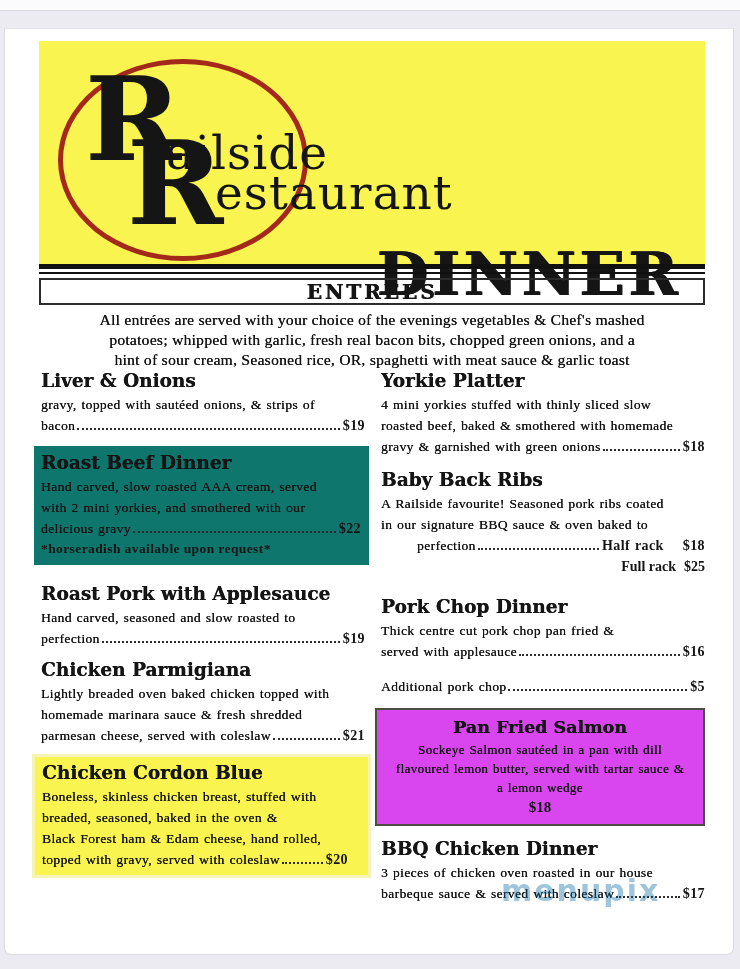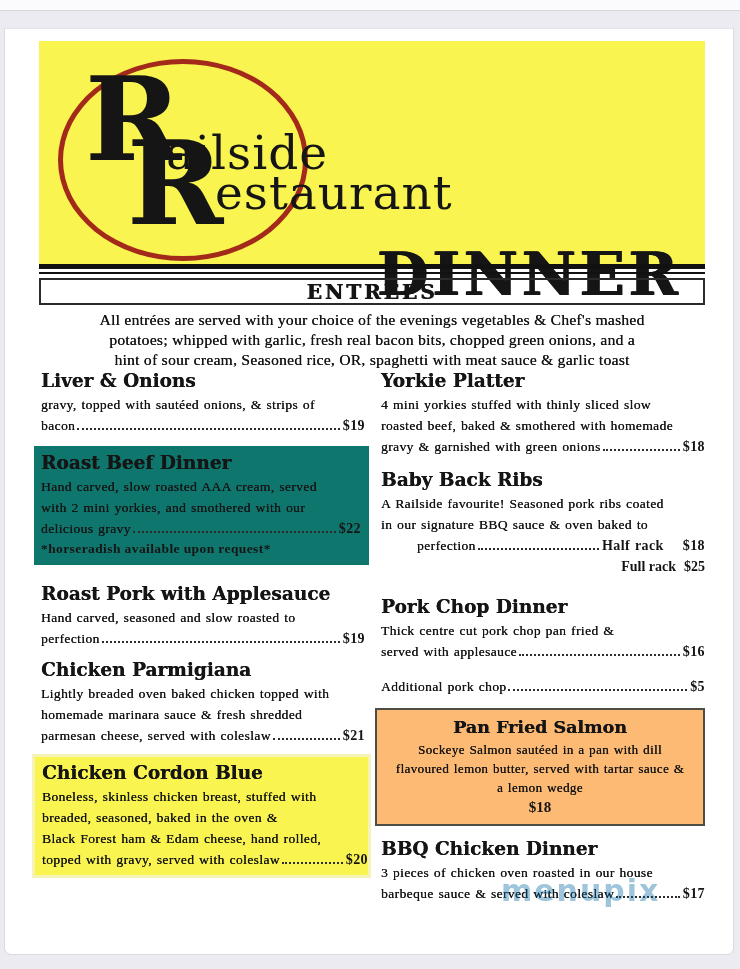--- a/index.html
+++ b/index.html
@@ -55,21 +55,21 @@
   .price-row .tail{white-space:nowrap;text-shadow:0.2px 0 0 currentColor;}
   .price-row .dots{flex:1;border-bottom:2px dotted #2c2c2c;margin:0 3px 4px 2px;min-width:12px;}
   .price-row .price{font-weight:bold;font-size:14px;white-space:nowrap;}
   .price-row .opt-label{font-weight:bold;font-size:14px;white-space:nowrap;margin-right:19px;}
   .opt-row2{text-align:right;font-weight:bold;font-size:14px;line-height:21px;}
   .opt-row2 .price{margin-left:8px;}
   .note{font-weight:bold;font-size:13.5px;line-height:20px;letter-spacing:0.4px;}
   .indent{padding-left:36px;}
   
   .hl{padding:5px 8px 6px 7px;margin:0 -4px 9px -7px;}
-  .hl-outline{padding:4px 0 5px 7px;margin:0 -6px 9px -9px;border:3px solid;}
+  .hl-outline{padding:4px 20px 5px 7px;margin:0 -6px 9px -9px;border:3px solid;}
   .boxed{border:2px solid #4D4C45;padding:6px 10px 7px;margin:0 0 11px -6px;text-align:center;}
   .boxed .item-name{font-size:17.5px;margin-bottom:1px;}
   .boxed .desc{font-size:13px;line-height:19px;}
   .boxed .box-price{font-weight:bold;font-size:15px;line-height:20px;}
   
   .footer-band{position:absolute;left:34px;top:830px;width:666px;height:64px;text-align:center;box-sizing:border-box;padding-top:3px;}
   .footer-band .item-name{margin-bottom:0;line-height:24px;}
   .footer-band .desc{font-size:14.5px;line-height:20px;}
   .footer-band .box-price{font-weight:bold;font-size:14.5px;line-height:18px;}
   .watermark{
@@ -192,21 +192,21 @@
             <span class="price">$16</span>
           </div>
         </div>
         <div class="menu-item" style="margin-bottom: 11px;">
           <div class="price-row">
             <span class="tail">Additional pork chop</span>
             <span class="dots"></span>
             <span class="price">$5</span>
           </div>
         </div>
-        <div class="menu-item boxed" style="background: #fdba74;">
+        <div class="menu-item boxed" style="background: #d946ef;">
           <div class="item-name">Pan Fried Salmon</div>
           <div class="desc">Sockeye Salmon sautéed in a pan with dill</div>
           <div class="desc">flavoured lemon butter, served with tartar sauce &amp;</div>
           <div class="desc">a lemon wedge</div>
           <div class="box-price">$18</div>
         </div>
         <div class="menu-item">
           <div class="item-name">BBQ Chicken Dinner</div>
           <div class="desc">3 pieces of chicken oven roasted in our house</div>
           <div class="price-row">

